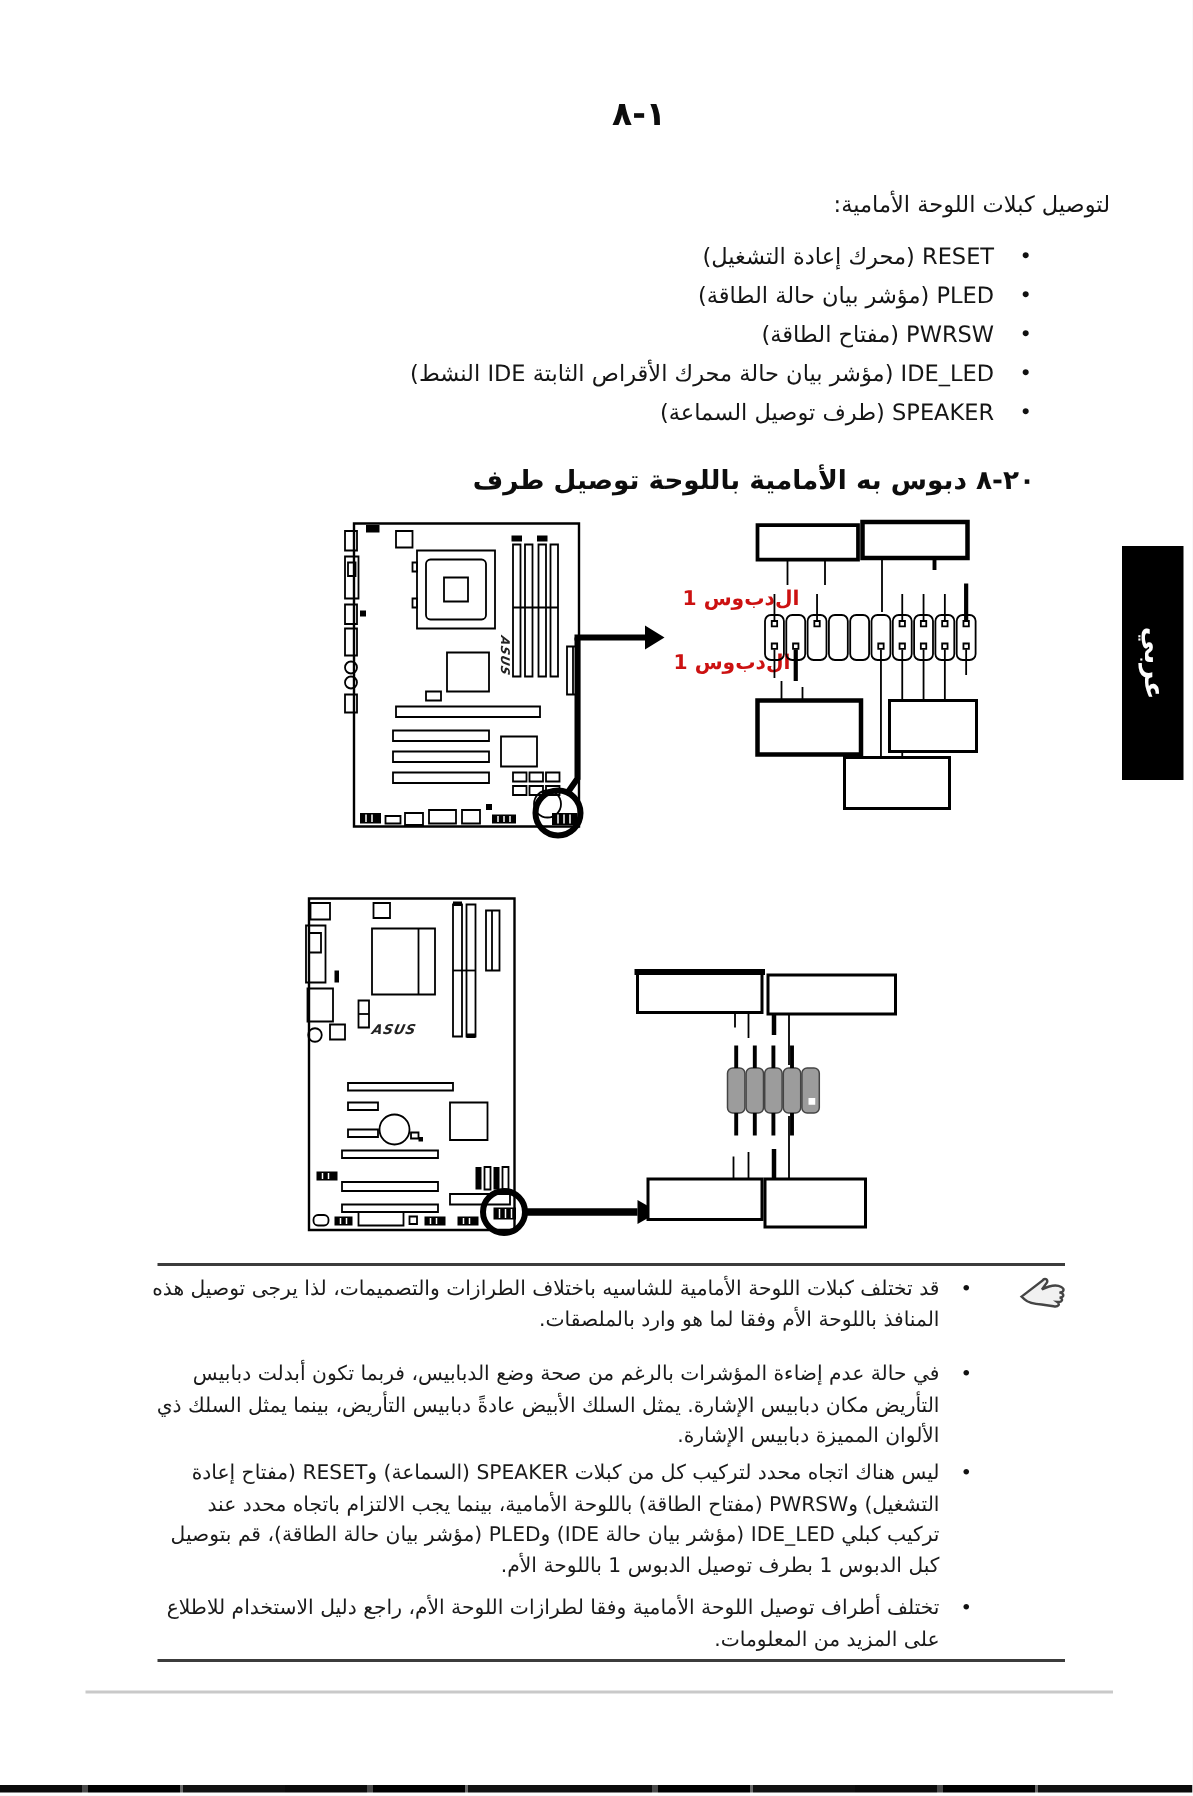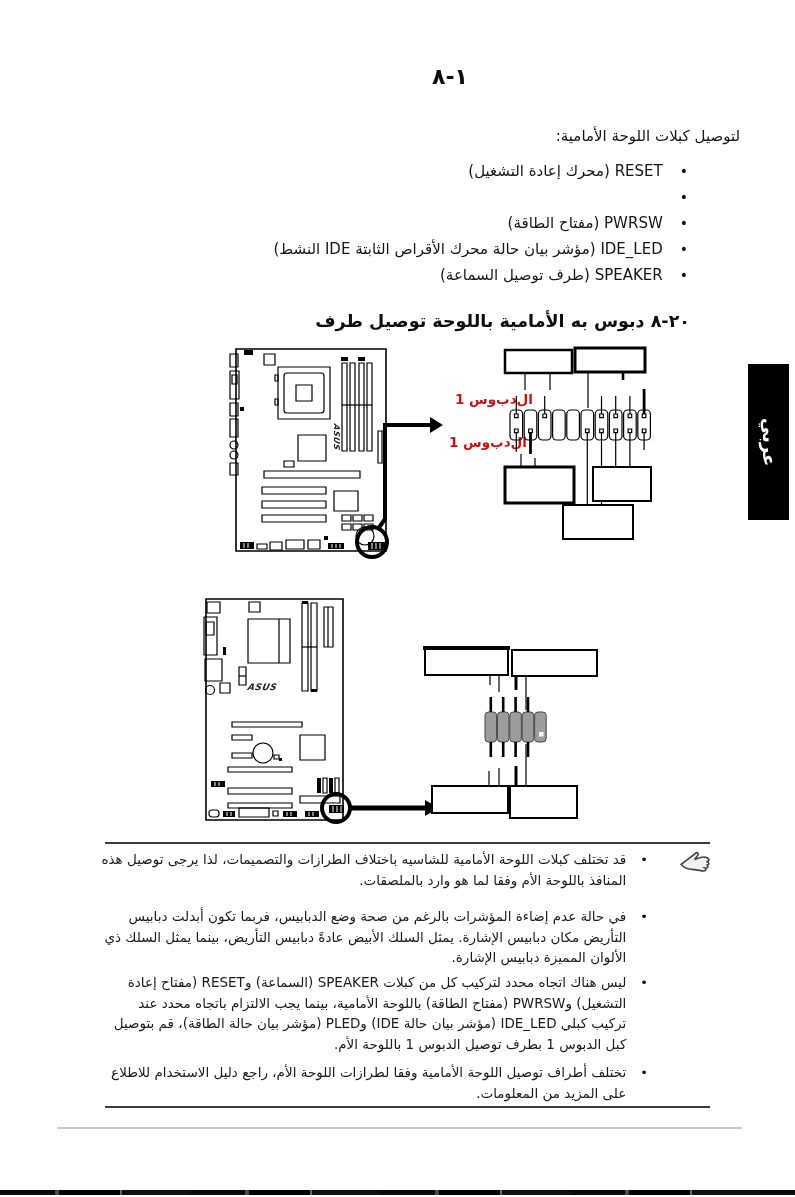--- a/index.html
+++ b/index.html
@@ -2,21 +2,21 @@
 <html><head>
 <meta charset="utf-8">
 <style>
   * { margin:0; padding:0; box-sizing:border-box; }
   body { background:#e8e8e8; font-family:"DejaVu Sans", sans-serif; }
   #page { position:relative; width:795px; height:1197px; background:#ffffff; overflow:hidden; color:#111; }
 
   .abs { position:absolute; }
 
   
-  #title-row { left:432px; top:64px; width:314px; display:flex; justify-content:space-between; align-items:flex-start; direction:ltr; }
+  #title-row { left:408px; top:64px; width:314px; display:flex; justify-content:space-between; align-items:flex-start; direction:ltr; }
   #section-number { font-size:22px; font-weight:bold; color:#0d0d0d; }
   #page-title { font-size:24px; font-weight:bold; color:#0d0d0d; }
 
   #intro-line { right:55px; top:127px; font-size:15px; direction:rtl; color:#151515;margin-left:34px; }
 
   
   .li-row { right:107px; display:flex; direction:rtl; gap:17px; align-items:flex-start; }
   .li-bullet { font-size:14px; line-height:20px; }
   .li-text { font-size:15px; line-height:20px; white-space:nowrap; color:#151515; }
 
@@ -56,20 +56,21 @@
   </div>
 
   <div class="abs" id="intro-line">لتوصيل كبلات اللوحة الأمامية:</div>
 
   <div class="abs li-row" style="top:161px">
     <span class="li-bullet">•</span>
     <span class="li-text">RESET (محرك إعادة التشغيل)</span>
   </div>
   <div class="abs li-row" style="top:187px">
     <span class="li-bullet">•</span>
+    <span class="li-text">PLED (مؤشر بيان حالة الطاقة)</span>
   </div>
   <div class="abs li-row" style="top:213px">
     <span class="li-bullet">•</span>
     <span class="li-text">PWRSW (مفتاح الطاقة)</span>
   </div>
   <div class="abs li-row" style="top:239px">
     <span class="li-bullet">•</span>
     <span class="li-text">IDE_LED (مؤشر بيان حالة محرك الأقراص الثابتة IDE النشط)</span>
   </div>
   <div class="abs li-row" style="top:265px">

